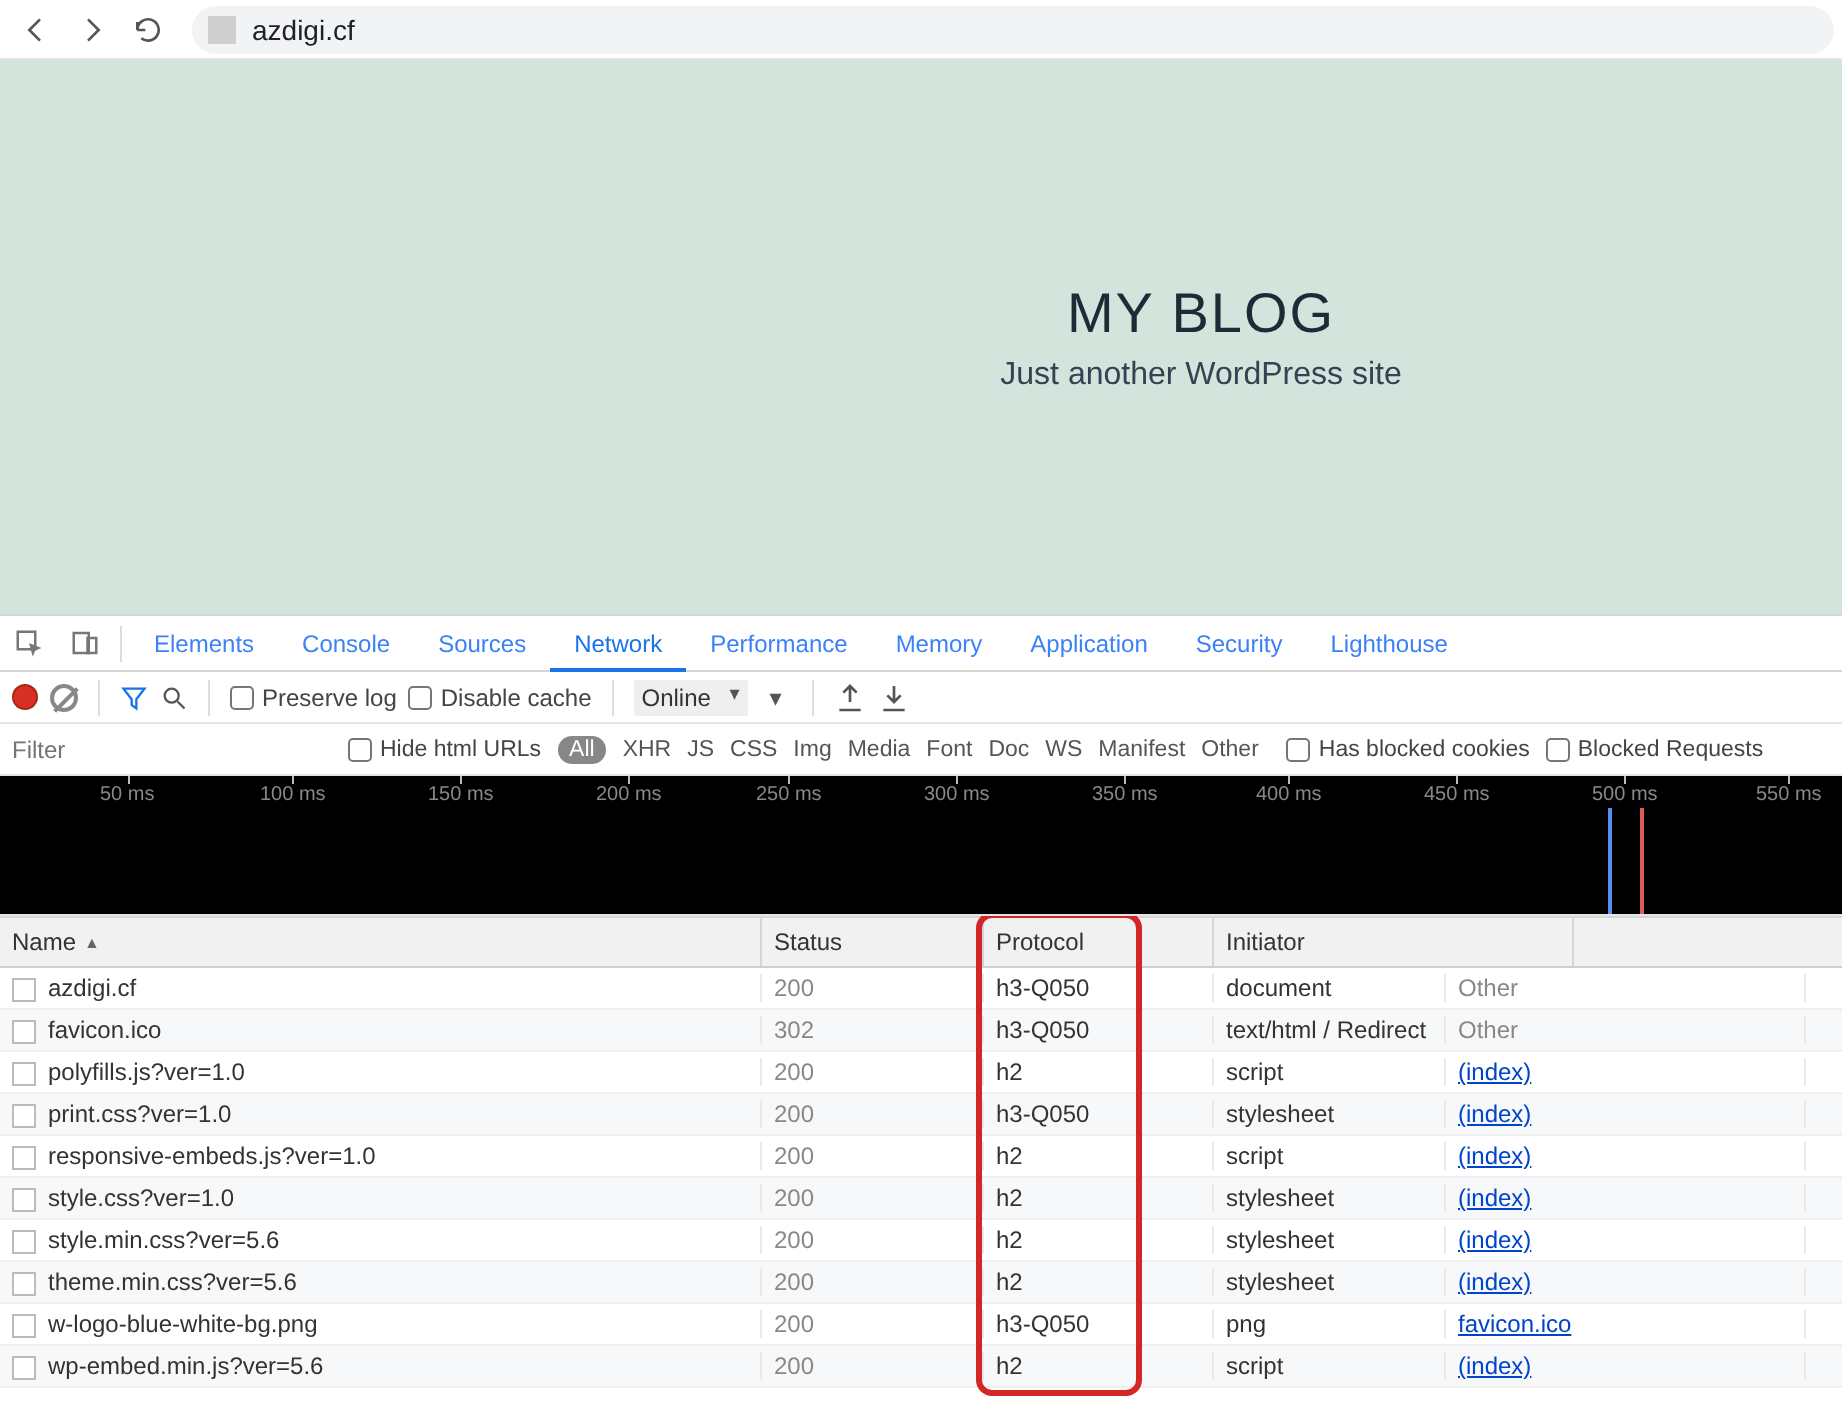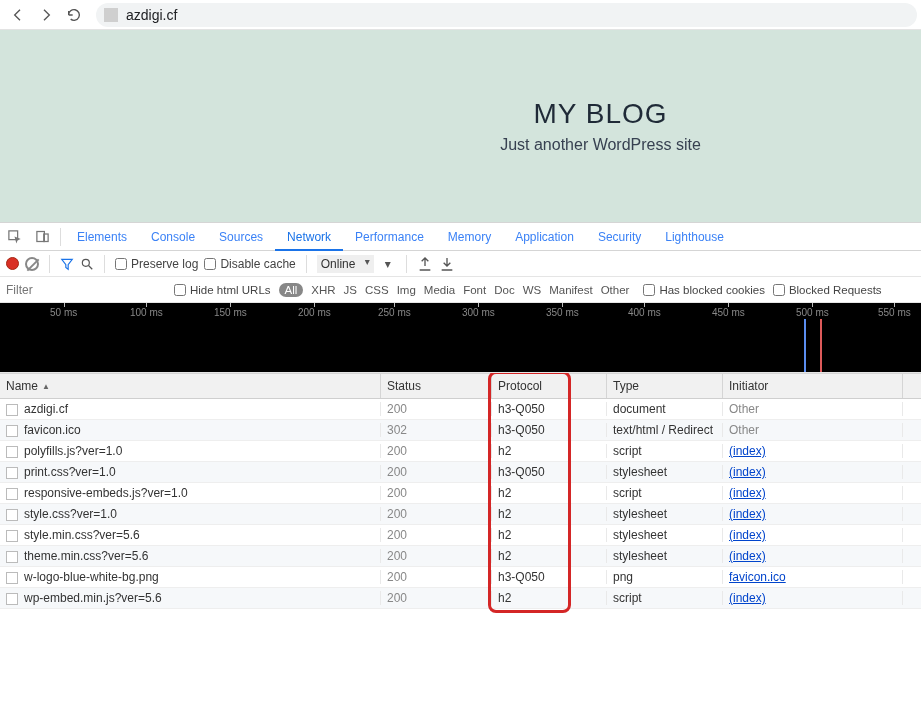--- a/index.html
+++ b/index.html
@@ -40,21 +40,21 @@
     margin-left:8px;
     padding:0 8px;
   }
   .pg-icn {
     width:14px;height:14px;background:#cfcfcf; margin-right:8px;
   }
   .addr-txt { font-size:14px; color:#202124;}
 
   
   .viewport {
-    height:192px;
+    height:277px;
     background:#d3e4dc;
     display:flex;
     align-items:center;
     justify-content:center;
     flex-direction:column;
     color:#1f2a37;
     text-align:center;
     padding-left:280px;
   }
   .vp-title { font-size:28px; font-weight:400; letter-spacing:1px; margin-bottom:6px; }
@@ -356,21 +356,20 @@
     <span class="cursor-b" style="left:820px"></span>
   </div>
 
   <div class="dt-grid">
     <div class="proto-outline" style="top:-2px;height:242px;"></div>
 
     <div class="hdr-row">
       <div class="hdr-cell col-name sort">Name</div>
       <div class="hdr-cell col-status">Status</div>
       <div class="hdr-cell col-proto">Protocol</div>
-      <div class="hdr-cell col-type">Type</div>
       <div class="hdr-cell col-init">Initiator</div>
       <div class="hdr-cell col-rest"></div>
     </div>
 
     <div class="rows" id="rows-container">
         <div class="row">
           <div class="cell col-name"><span class="fi"></span><span>azdigi.cf</span></div>
           <div class="cell col-status mut">200</div>
           <div class="cell col-proto">h3-Q050</div>
           <div class="cell col-type">document</div>

